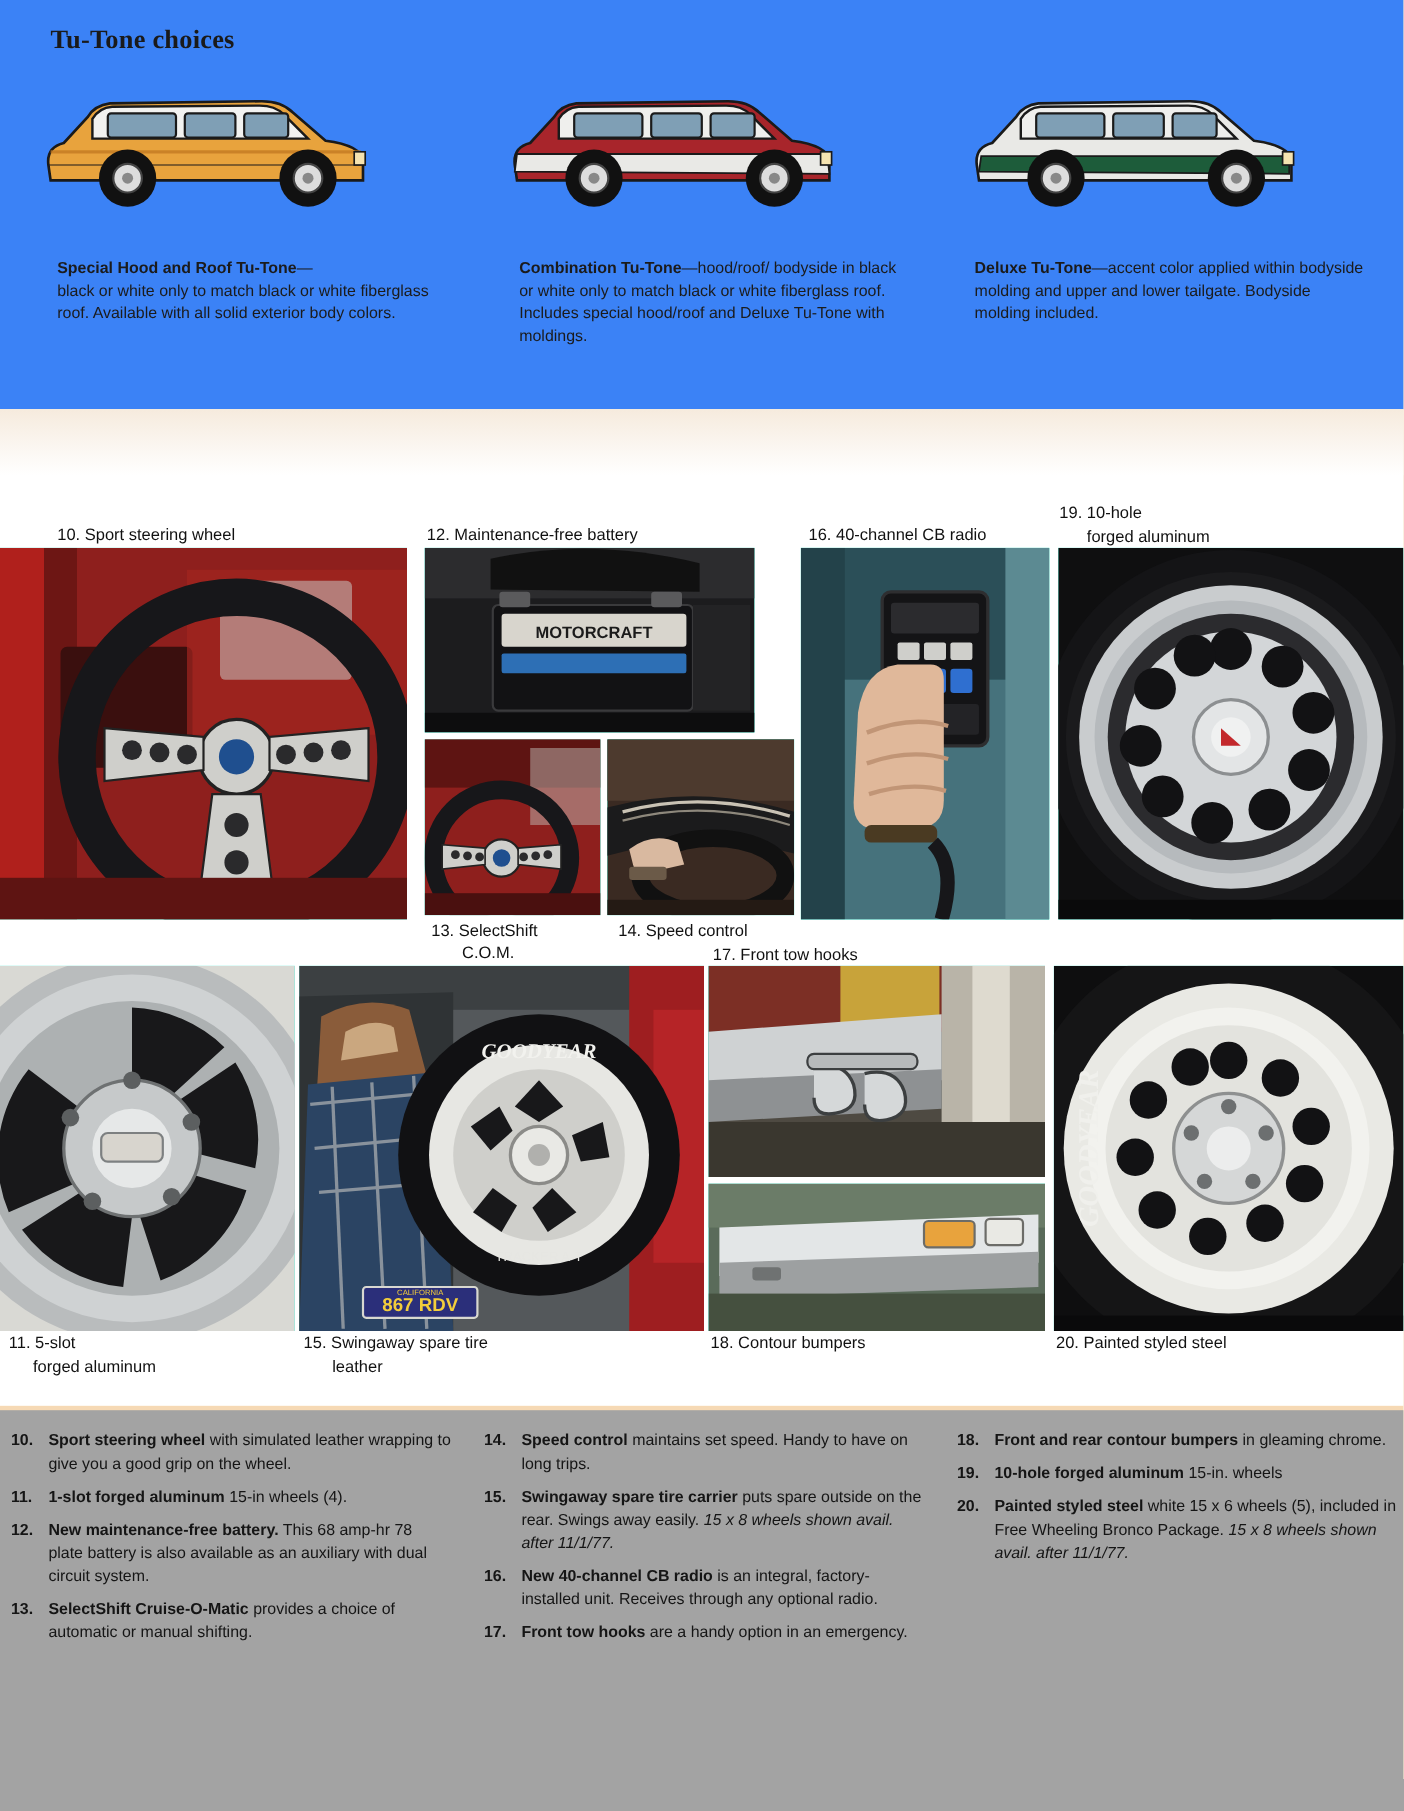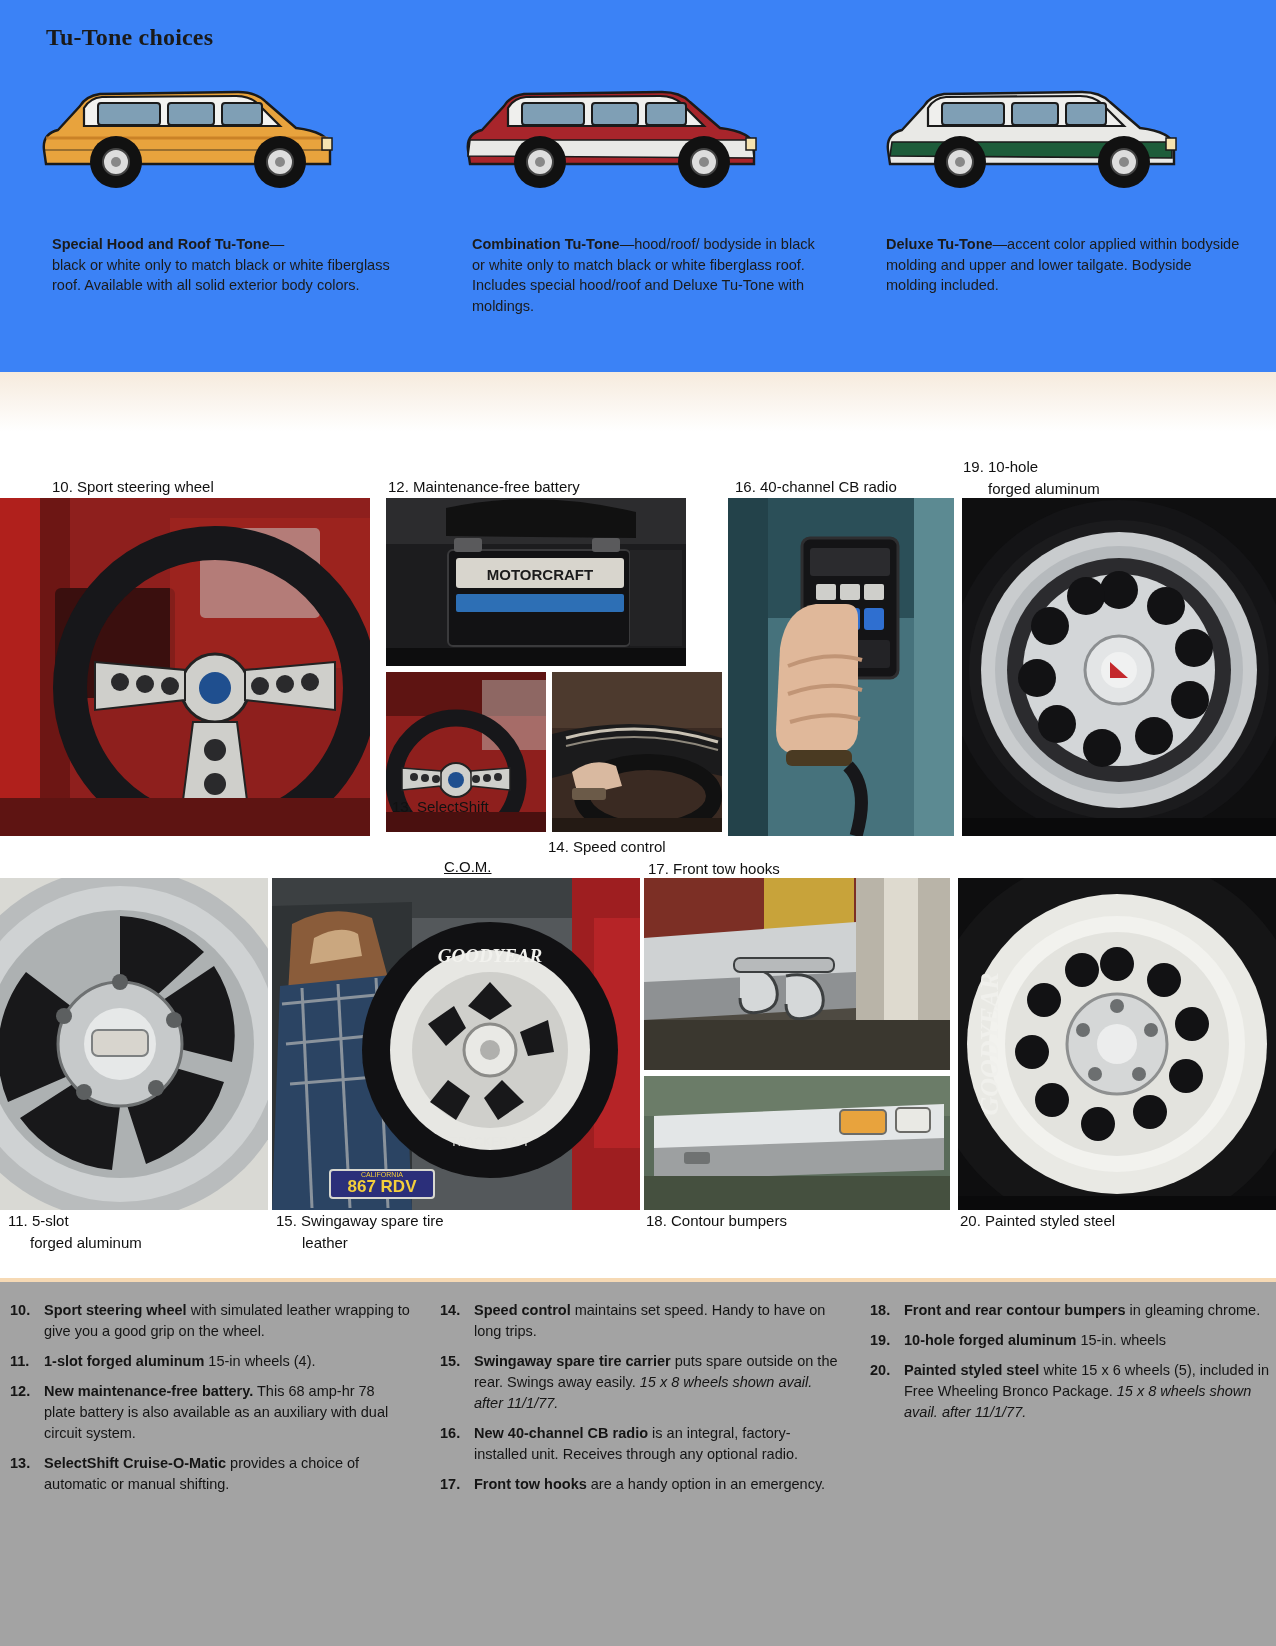--- a/index.html
+++ b/index.html
@@ -341,23 +341,23 @@
         <circle cx="88" cy="128" r="19"></circle>
         <circle cx="124" cy="98" r="19"></circle>
       </g>
       <circle cx="157" cy="172" r="34" fill="#e3e5e6" stroke="#8c8f91" stroke-width="3"></circle>
       <circle cx="157" cy="172" r="18" fill="#f0f1f1"></circle>
       <path d="M148 164 l18 16 l-18 0 Z" fill="#c3282c"></path>
       <rect x="0" y="320" width="314" height="18" fill="#0a0a0b"></rect>
     </svg>
   </div>
 
-  <div class="caption" style="left:392px; top:798px;">13. SelectShift</div>
-  <div class="caption" style="left:444px; top:858px;text-decoration:underline;">C.O.M.</div>
-  <div class="caption" style="left:548px; top:838px;">14. Speed control</div>
+  <div class="caption" style="left:392px; top:838px;">13. SelectShift</div>
+  <div class="caption" style="left:420px; top:858px;">C.O.M.</div>
+  <div class="caption" style="left:562px; top:838px;">14. Speed control</div>
   <div class="caption" style="left:648px; top:860px;">17. Front tow hooks</div>
 
   <div class="photo" style="left:0px; top:878px; width:268px; height:332px;">
     <svg width="268" height="332" viewBox="0 0 268 332">
       <rect width="268" height="332" fill="#d9d9d4"></rect>
       <circle cx="120" cy="166" r="176" fill="#b9bcbd"></circle>
       <circle cx="120" cy="166" r="158" fill="#cfd2d3"></circle>
       <circle cx="120" cy="166" r="134" fill="#adb1b2"></circle>
       <g fill="#18181a">
         <path d="M120 38 a128 128 0 0 1 84 36 l-48 44 a62 62 0 0 0 -36 -16 Z"></path>

